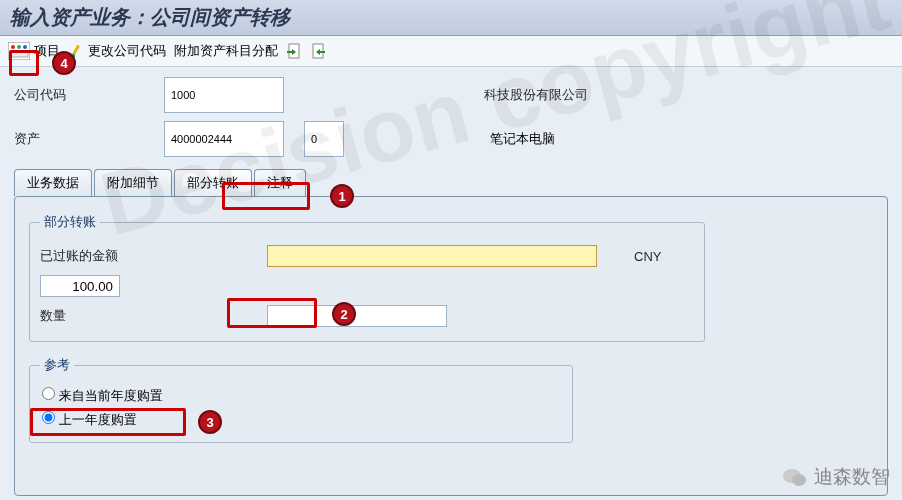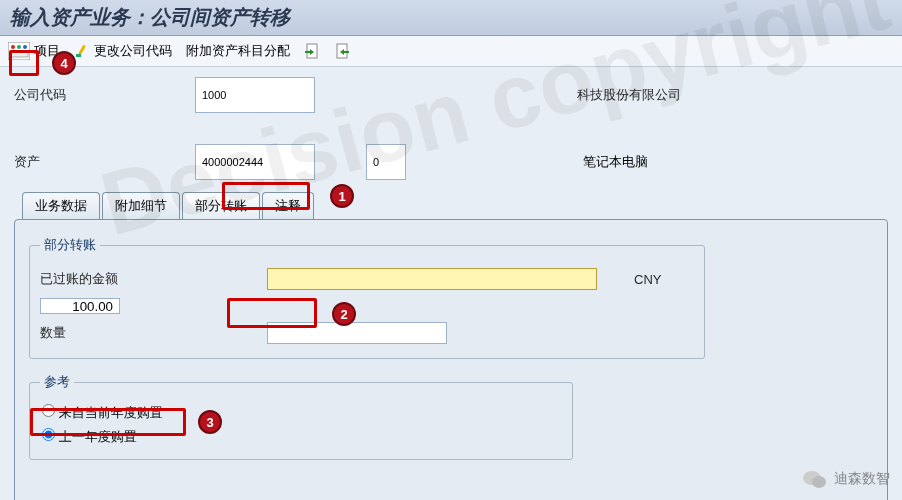--- a/index.html
+++ b/index.html
@@ -33,54 +33,53 @@
     font-style: italic;
     font-weight: bold;
     color: #2b3a52;
   }
   .toolbar {
     background: #f3f6fa;
     padding: 6px 8px;
     border-bottom: 1px solid #c4cfda;
     display: flex;
     align-items: center;
-    gap: 14px;
+    gap: 8px;
     font-size: 13px;
   }
   .tb-btn {
     display: inline-flex;
     align-items: center;
     gap: 4px;
     cursor: pointer;
   }
   .tb-btn svg { vertical-align: middle; }
   .header-fields {
     padding: 10px 14px 12px;
     display: grid;
     grid-template-columns: 150px 140px 180px auto;
     row-gap: 8px;
     align-items: center;
-    gap: 31px;
   }
   .label { color: #2a2a2a; }
   .inp {
     border: 1px solid #9db2c7;
     background: #fff;
     padding: 3px 6px;
     font-size: 11px;
     height: 36px;
   }
   .inp.w100 { width: 120px; }
   .inp.w40 { width: 40px; }
   .desc { padding-left: 6px; }
   .tabs-wrap { padding: 0 14px; }
   .tabs {
     display: flex;
     gap: 0;
-    margin-left: 8px;
+    margin-left: 0;
     align-items: end;
   }
   .tab {
     border: 1px solid #7d93a8;
     border-bottom: none;
     background: linear-gradient(#f5f8fb,#dfe8f1);
     padding: 4px 12px;
     border-radius: 4px 4px 0 0;
     margin-right: 2px;
     cursor: pointer;
@@ -121,21 +120,21 @@
     background: #fff6b3;
     border: 1px solid #b89c3e;
     height: 22px;
     padding: 2px 4px;
   }
   .pct-input {
     width: 80px;
     text-align: right;
     border: 1px solid #9db2c7;
     background: #fff;
-    height: 16px;
+    height: 22px;
     padding: 0 6px;
   }
   .qty-input {
     width: 180px;
     border: 1px solid #9db2c7;
     background: #fff;
     height: 22px;
     padding: 2px 6px;
   }
   .ref-options label {
@@ -165,21 +164,21 @@
     pointer-events: none;
   }
   .footer-brand {
     position: absolute;
     right: 12px;
     bottom: 10px;
     display: flex;
     align-items: center;
     gap: 6px;
     color: #888;
-    font-size: 14px;
+    font-size: 19px;
     z-index: 80;
   }
   .footer-brand svg { display:block; }
 </style>
 </head>
 <body>
 
 <div class="watermark">Decision copyright</div>
 
 <div class="title-bar">输入资产业务：公司间资产转移</div>

